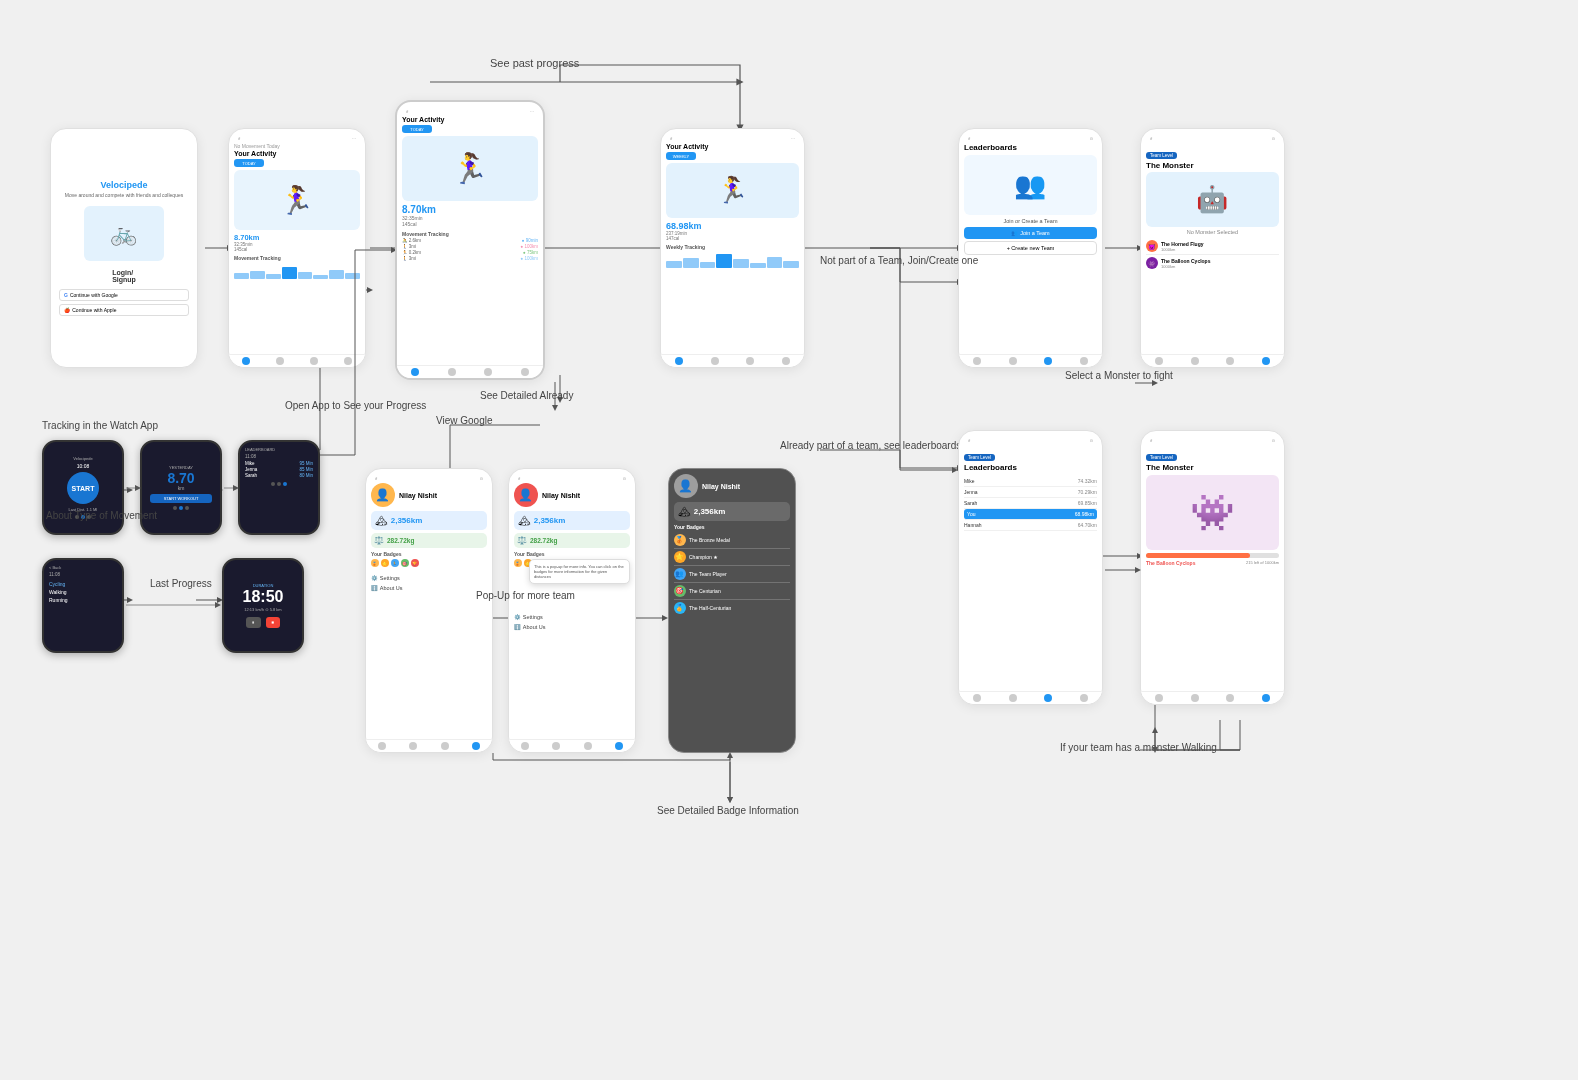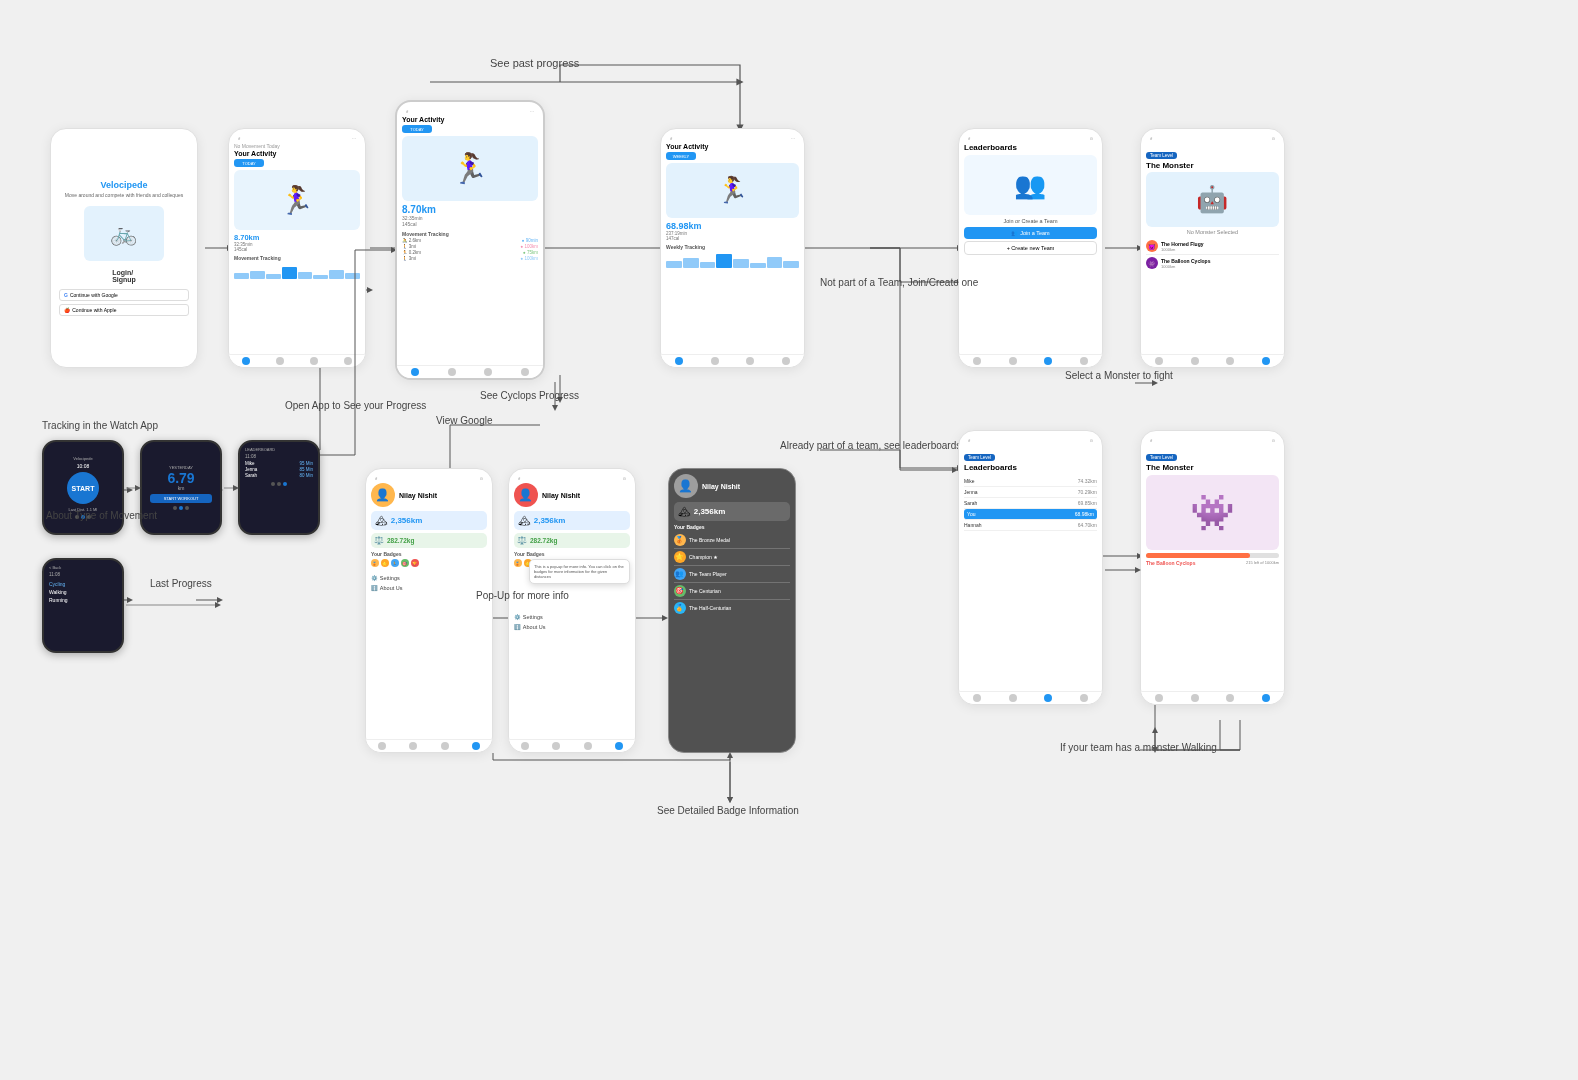--- a/index.html
+++ b/index.html
@@ -375,21 +375,21 @@
         <div style="width:4px;height:4px;background:#555;border-radius:50%;"></div>
         <div style="width:4px;height:4px;background:#1976D2;border-radius:50%;"></div>
         <div style="width:4px;height:4px;background:#555;border-radius:50%;"></div>
       </div>
     </div>
   </div>
 
   <div class="watch" style="left:140px;top:440px;width:82px;height:95px;">
     <div style="padding:5px;height:100%;display:flex;flex-direction:column;align-items:center;justify-content:center;">
       <div style="font-size:4px;color:#aaa;margin-bottom:1px;">YESTERDAY</div>
-      <div style="font-size:14px;font-weight:900;color:#1976D2;line-height:1;">6.79</div>
+      <div style="font-size:14px;font-weight:900;color:#1976D2;line-height:1;">8.70</div>
       <div style="font-size:5px;color:#aaa;">km</div>
       <div style="background:#1565C0;color:white;border-radius:3px;padding:2px 5px;font-size:4px;margin-top:3px;width:90%;text-align:center;">START WORKOUT</div>
       <div style="display:flex;gap:2px;margin-top:3px;">
         <div style="width:4px;height:4px;background:#555;border-radius:50%;"></div>
         <div style="width:4px;height:4px;background:#1976D2;border-radius:50%;"></div>
         <div style="width:4px;height:4px;background:#555;border-radius:50%;"></div>
       </div>
     </div>
   </div>
 
@@ -420,31 +420,42 @@
   <div class="watch" style="left:42px;top:558px;width:82px;height:95px;">
     <div style="padding:5px;">
       <div style="font-size:4px;color:#aaa;margin-bottom:2px;">&lt; Back</div>
       <div style="font-size:4.5px;color:#aaa;margin-bottom:4px;">11:08</div>
       <div style="font-size:5px;color:#64B5F6;margin:2px 0;">Cycling</div>
       <div style="font-size:5px;color:white;margin:2px 0;">Walking</div>
       <div style="font-size:5px;color:white;margin:2px 0;">Running</div>
     </div>
   </div>
 
+  <div class="watch" style="left:222px;top:558px;width:82px;height:95px;">
+    <div style="padding:5px;height:100%;display:flex;flex-direction:column;align-items:center;justify-content:center;">
+      <div style="font-size:4px;color:#64B5F6;margin-bottom:1px;">DURATION</div>
+      <div style="font-size:16px;font-weight:900;color:white;line-height:1;">18:50</div>
+      <div style="font-size:4px;color:#aaa;margin-top:2px;">12:13 km/h  ⊙ 5.8 km</div>
+      <div style="display:flex;gap:5px;margin-top:5px;">
+        <div style="background:#555;border-radius:3px;padding:2px 6px;font-size:5px;color:white;">⏸</div>
+        <div style="background:#F44336;border-radius:3px;padding:2px 6px;font-size:5px;color:white;">⏹</div>
+      </div>
+    </div>
+  </div>
 
   <div style="position:absolute;top:420px;left:42px;font-size:10px;color:#444;font-weight:500;white-space:nowrap;">Tracking in the Watch App</div>
 
   <div style="position:absolute;top:400px;left:285px;font-size:10px;color:#444;font-weight:500;text-align:center;">Open App to See
 your Progress</div>
 
-  <div style="position:absolute;top:390px;left:480px;font-size:10px;color:#444;font-weight:500;">See Cyclops Progress</div>
+  <div style="position:absolute;top:390px;left:480px;font-size:10px;color:#444;font-weight:500;">See Detailed Already</div>
 
   <div style="position:absolute;top:415px;left:436px;font-size:10px;color:#444;font-weight:500;">View Google</div>
 
-  <div style="position:absolute;top:255px;left:820px;font-size:10px;color:#444;font-weight:500;text-align:center;margin-top:22px;">Not part of a Team,
+  <div style="position:absolute;top:255px;left:820px;font-size:10px;color:#444;font-weight:500;text-align:center;">Not part of a Team,
 Join/Create one</div>
 
   <div style="position:absolute;top:440px;left:780px;font-size:10px;color:#444;font-weight:500;text-align:center;">Already part of a team,
 see leaderboards</div>
 
   <div style="position:absolute;top:370px;left:1065px;font-size:10px;color:#444;font-weight:500;text-align:center;">Select a Monster
 to fight</div>
 
   <div style="position:absolute;top:742px;left:1060px;font-size:10px;color:#444;font-weight:500;">If your team has a monster Walking</div>
 
@@ -643,21 +654,21 @@
       <div class="nav-bar" style="position:absolute;bottom:0;left:0;right:0;">
         <div class="nav-icon"></div>
         <div class="nav-icon"></div>
         <div class="nav-icon"></div>
         <div class="nav-icon active"></div>
       </div>
     </div>
   </div>
 
   <div style="position:absolute;top:590px;left:476px;font-size:10px;color:#444;font-weight:500;">Pop-Up for
-more info</div>
+more team</div>
 
   <div style="position:absolute;top:805px;left:657px;font-size:10px;color:#444;font-weight:500;text-align:center;">See Detailed Badge
 Information</div>
 
   <svg style="position:absolute;top:0;left:0;width:1578px;height:1080px;pointer-events:none;overflow:visible;" xmlns="http://www.w3.org/2000/svg">
 
     <line x1="126" y1="488" x2="138" y2="488" stroke="#888" stroke-width="1" marker-end="url(#arrow)"></line>
     <line x1="224" y1="488" x2="236" y2="488" stroke="#888" stroke-width="1" marker-end="url(#arrow)"></line>
 
     <line x1="126" y1="605" x2="218" y2="605" stroke="#888" stroke-width="1" marker-end="url(#arrow)"></line>

